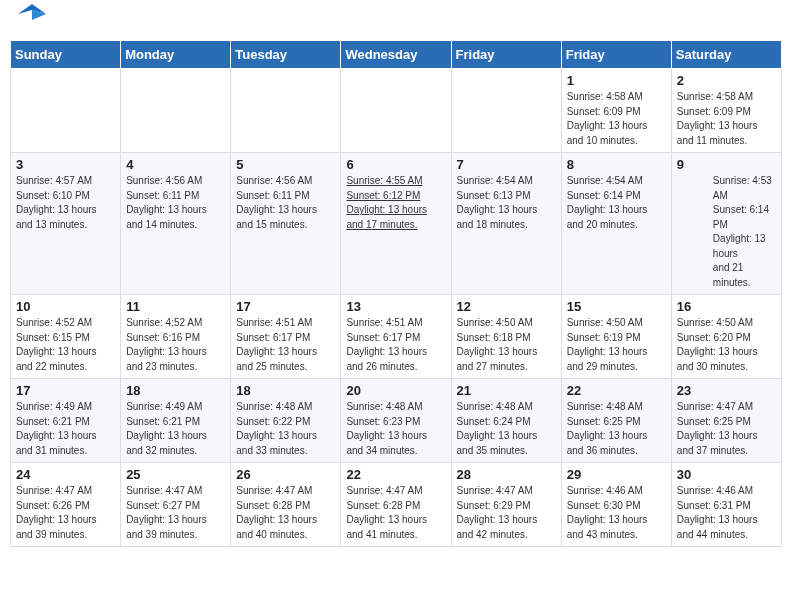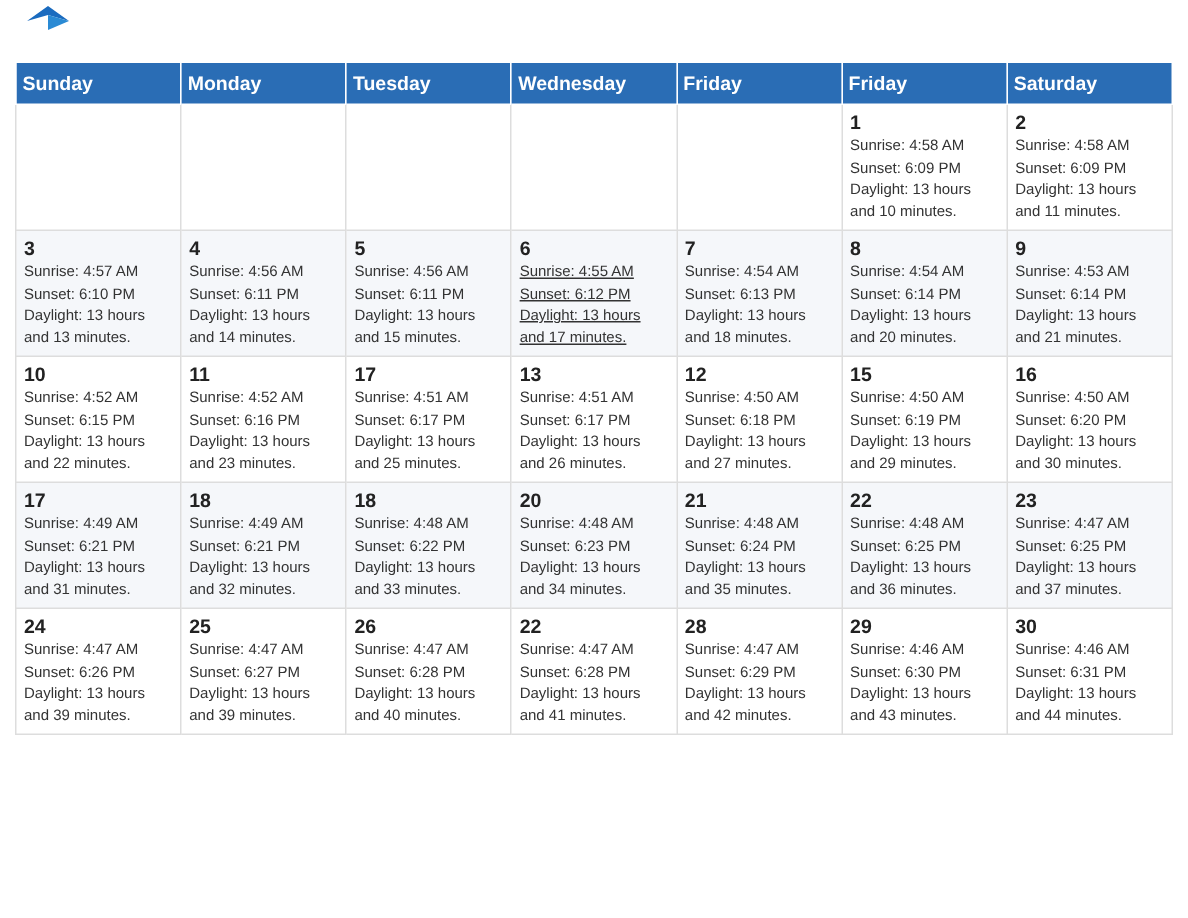--- a/index.html
+++ b/index.html
@@ -179,21 +179,21 @@
         </td>
         <td>
           <div class="day-number">8</div>
           <div class="day-info" style="white-space: pre-line;">Sunrise: 4:54 AM
 Sunset: 6:14 PM
 Daylight: 13 hours
 and 20 minutes.</div>
         </td>
         <td>
           <div class="day-number">9</div>
-          <div class="day-info" style="white-space: pre-line;">Sunrise: 4:53 AM
+          <div class="day-info" style="white-space: pre-line; margin-left: 36px;">Sunrise: 4:53 AM
 Sunset: 6:14 PM
 Daylight: 13 hours
 and 21 minutes.</div>
         </td>
       </tr>
       <tr>
         <td>
           <div class="day-number">10</div>
           <div class="day-info" style="white-space: pre-line;">Sunrise: 4:52 AM
 Sunset: 6:15 PM

